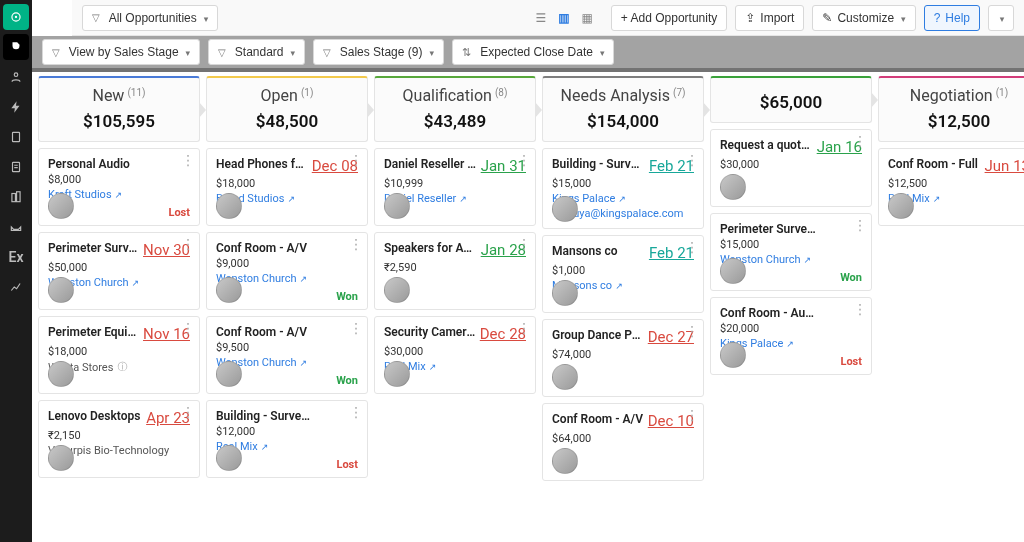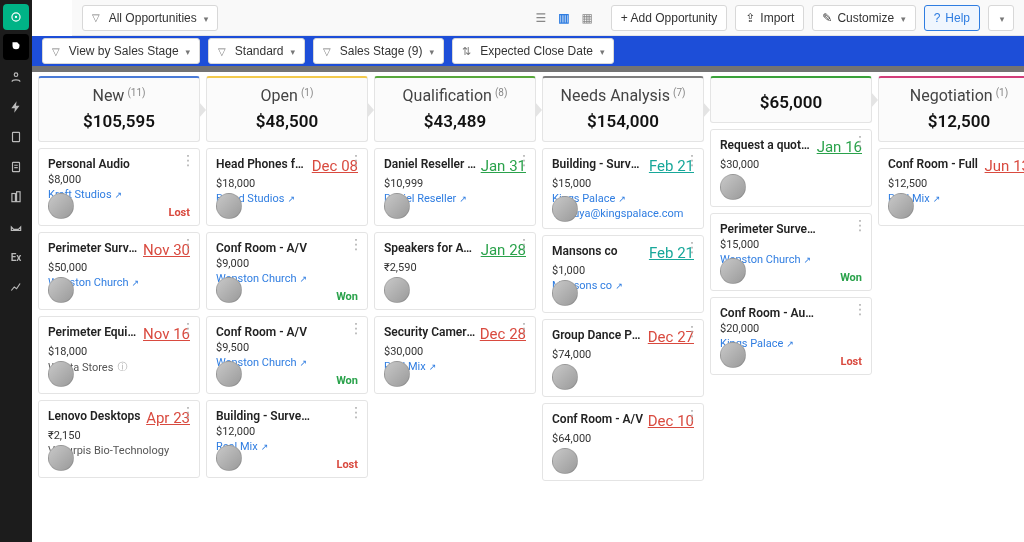--- a/index.html
+++ b/index.html
@@ -58,24 +58,24 @@
   .btn .caret { margin-left:2px; }
   .btn.blue { color:#2f7de1; border-color:#2f7de1; background:#f0f6fe;}
   .btn.sq { width:26px; padding:0; justify-content:center;}
   .topbar .spacer { flex:1; }
   .view-toggle { display:flex; gap:12px; margin-right:10px; color:#888;}
   .view-toggle .on { color:#2f7de1; font-weight:600;}
 
   
   .filterbar {
     height:36px;
-    border-bottom:6px solid #737373;
+    border-bottom:4px solid #737373;
     display:flex; align-items:center;
     padding:0 10px; gap:8px;
-    background:#1d4ed8;
+    background:#a3a3a3;
   }
 
   
   .board {
     flex:1; overflow-x:auto; overflow-y:hidden;
     display:flex; gap:6px;
     padding:4px 6px 10px 6px;
     background:#fff;
   }
   .col {
@@ -178,21 +178,21 @@
       <svg viewBox="0 0 24 24" fill="none" stroke="currentColor" stroke-width="2">
         <rect x="5" y="6" width="6" height="14"></rect>
         <rect x="13" y="3" width="6" height="17"></rect>
       </svg>
     </div>
   <div class="rail-item">
       <svg viewBox="0 0 24 24" fill="none" stroke="currentColor" stroke-width="2">
         <path d="M4 12l4 4h8l4-4v6H4z"></path>
       </svg>
     </div>
-  <div class="rail-item" style="font-size:10px;font-weight:600;text-align:right;">Ex</div>
+  <div class="rail-item" style="font-size:14px;font-weight:600;text-align:right;">Ex</div>
   <div class="rail-item">
       <svg viewBox="0 0 24 24" fill="none" stroke="currentColor" stroke-width="2">
         <path d="M4 18l5-6 4 3 6-9"></path>
       </svg>
     </div>
 </div>
 
 <div class="main">
 
   <div class="topbar">

